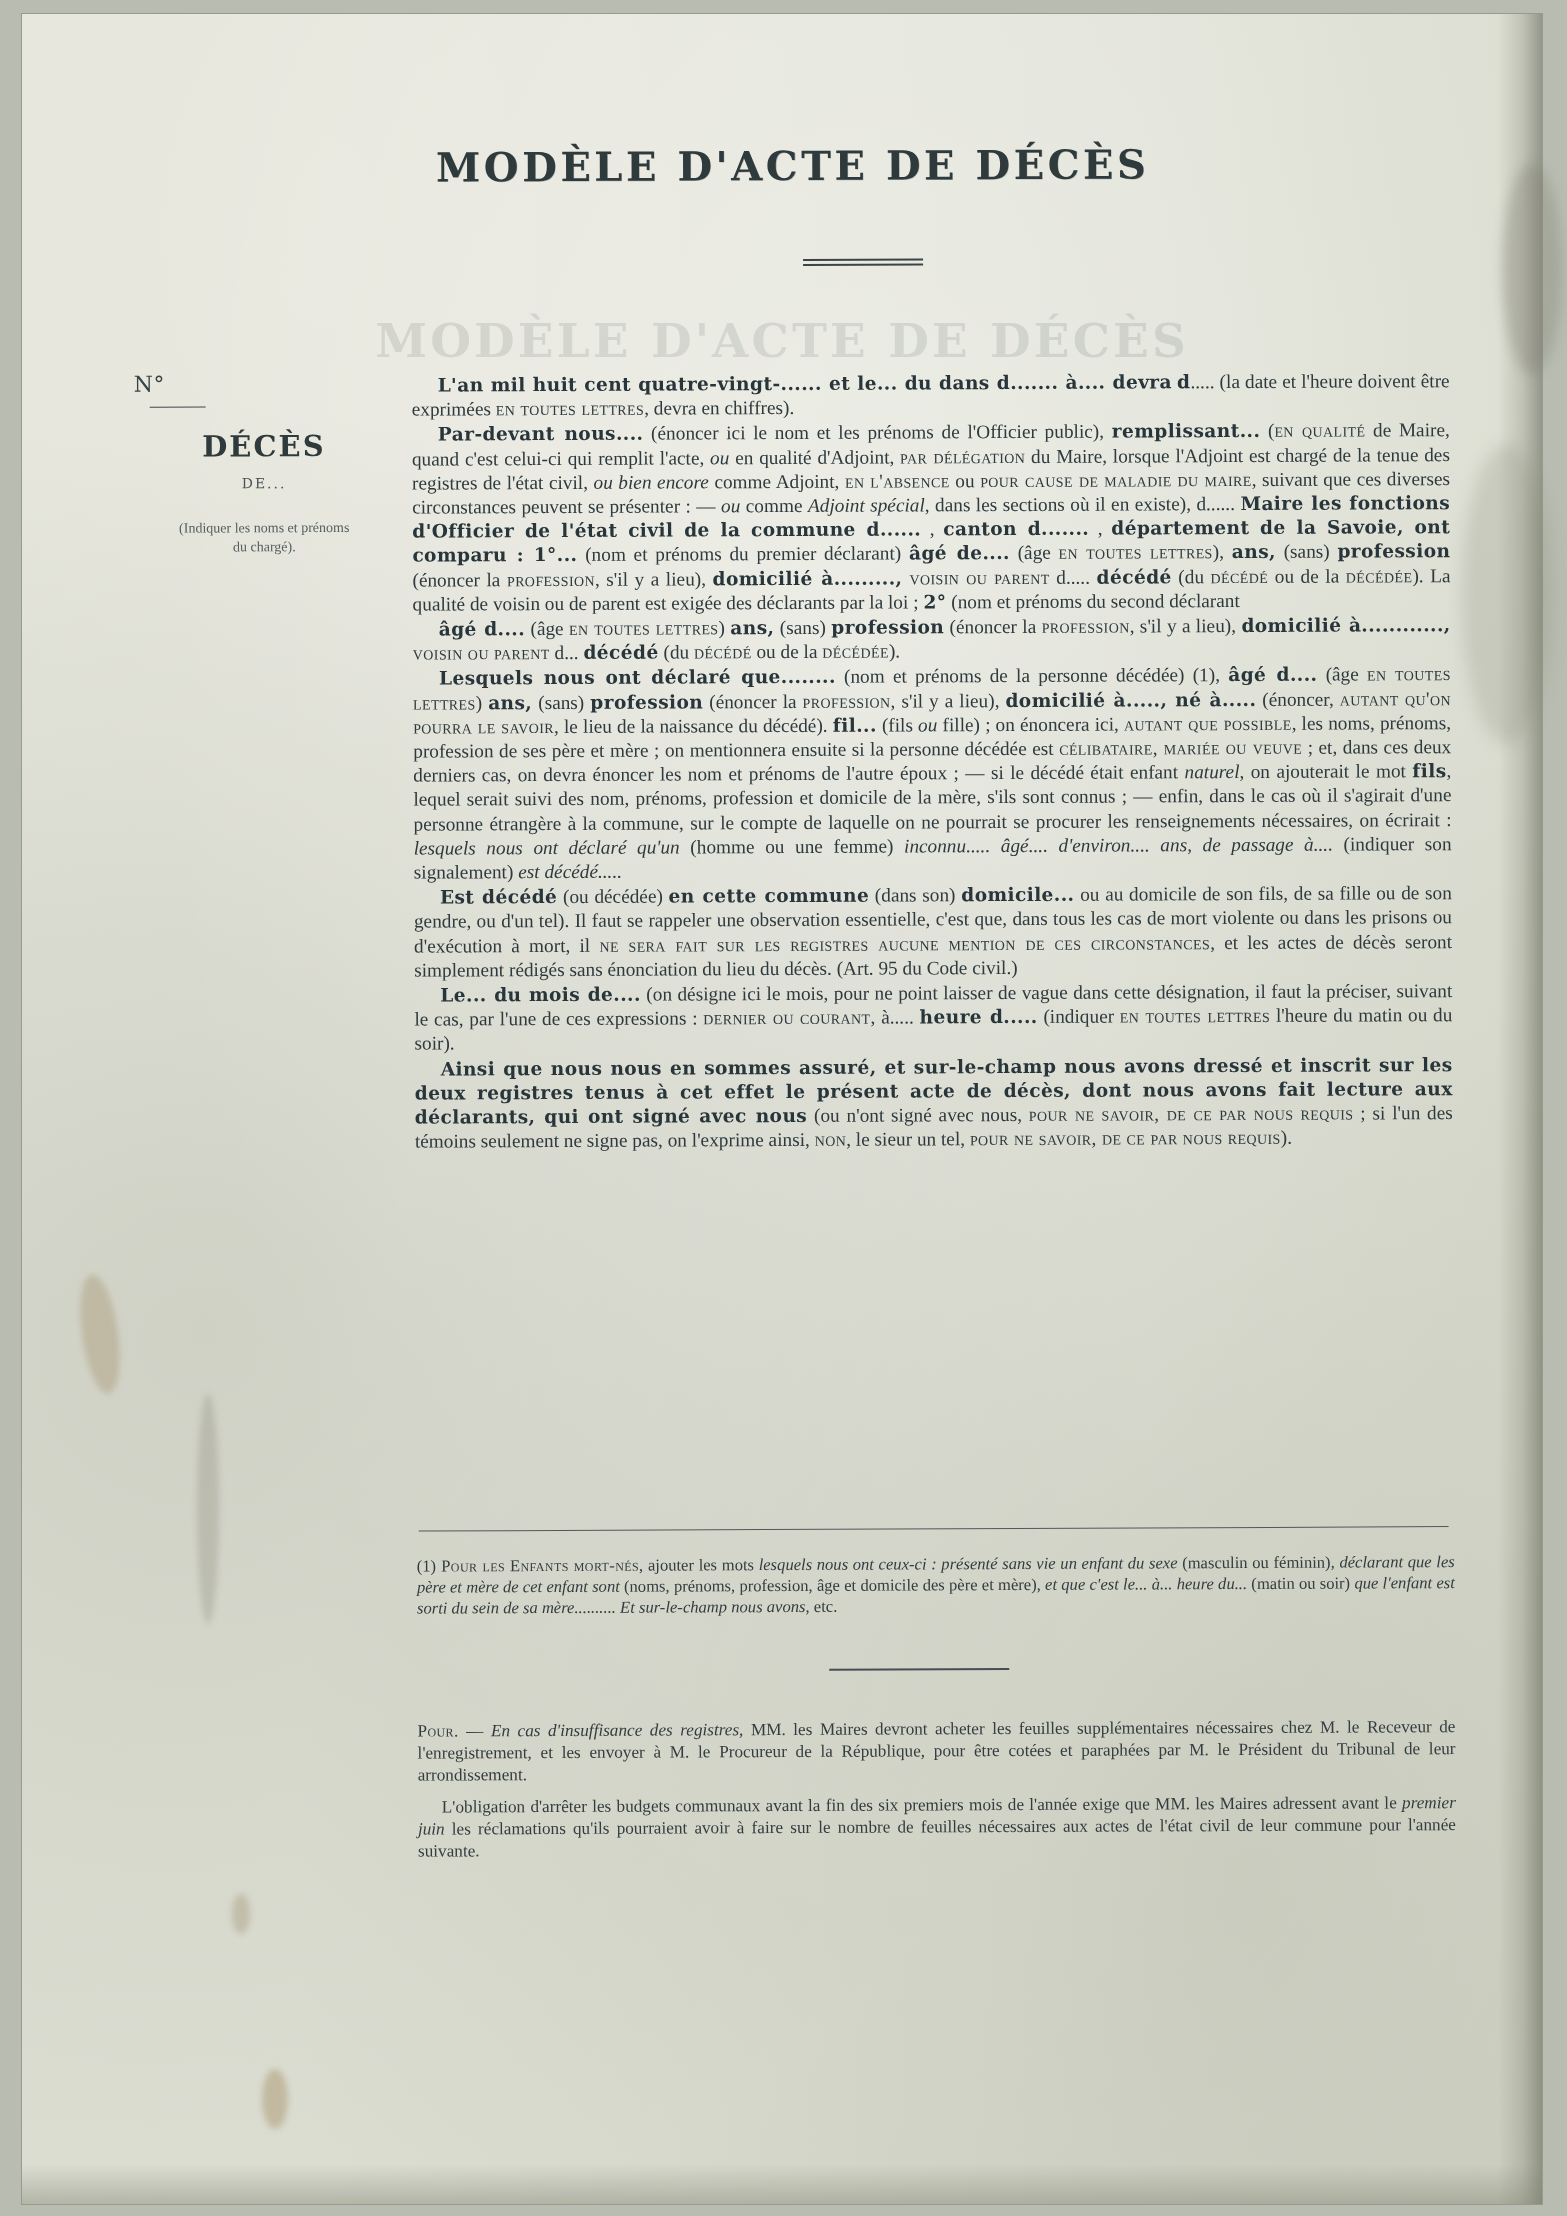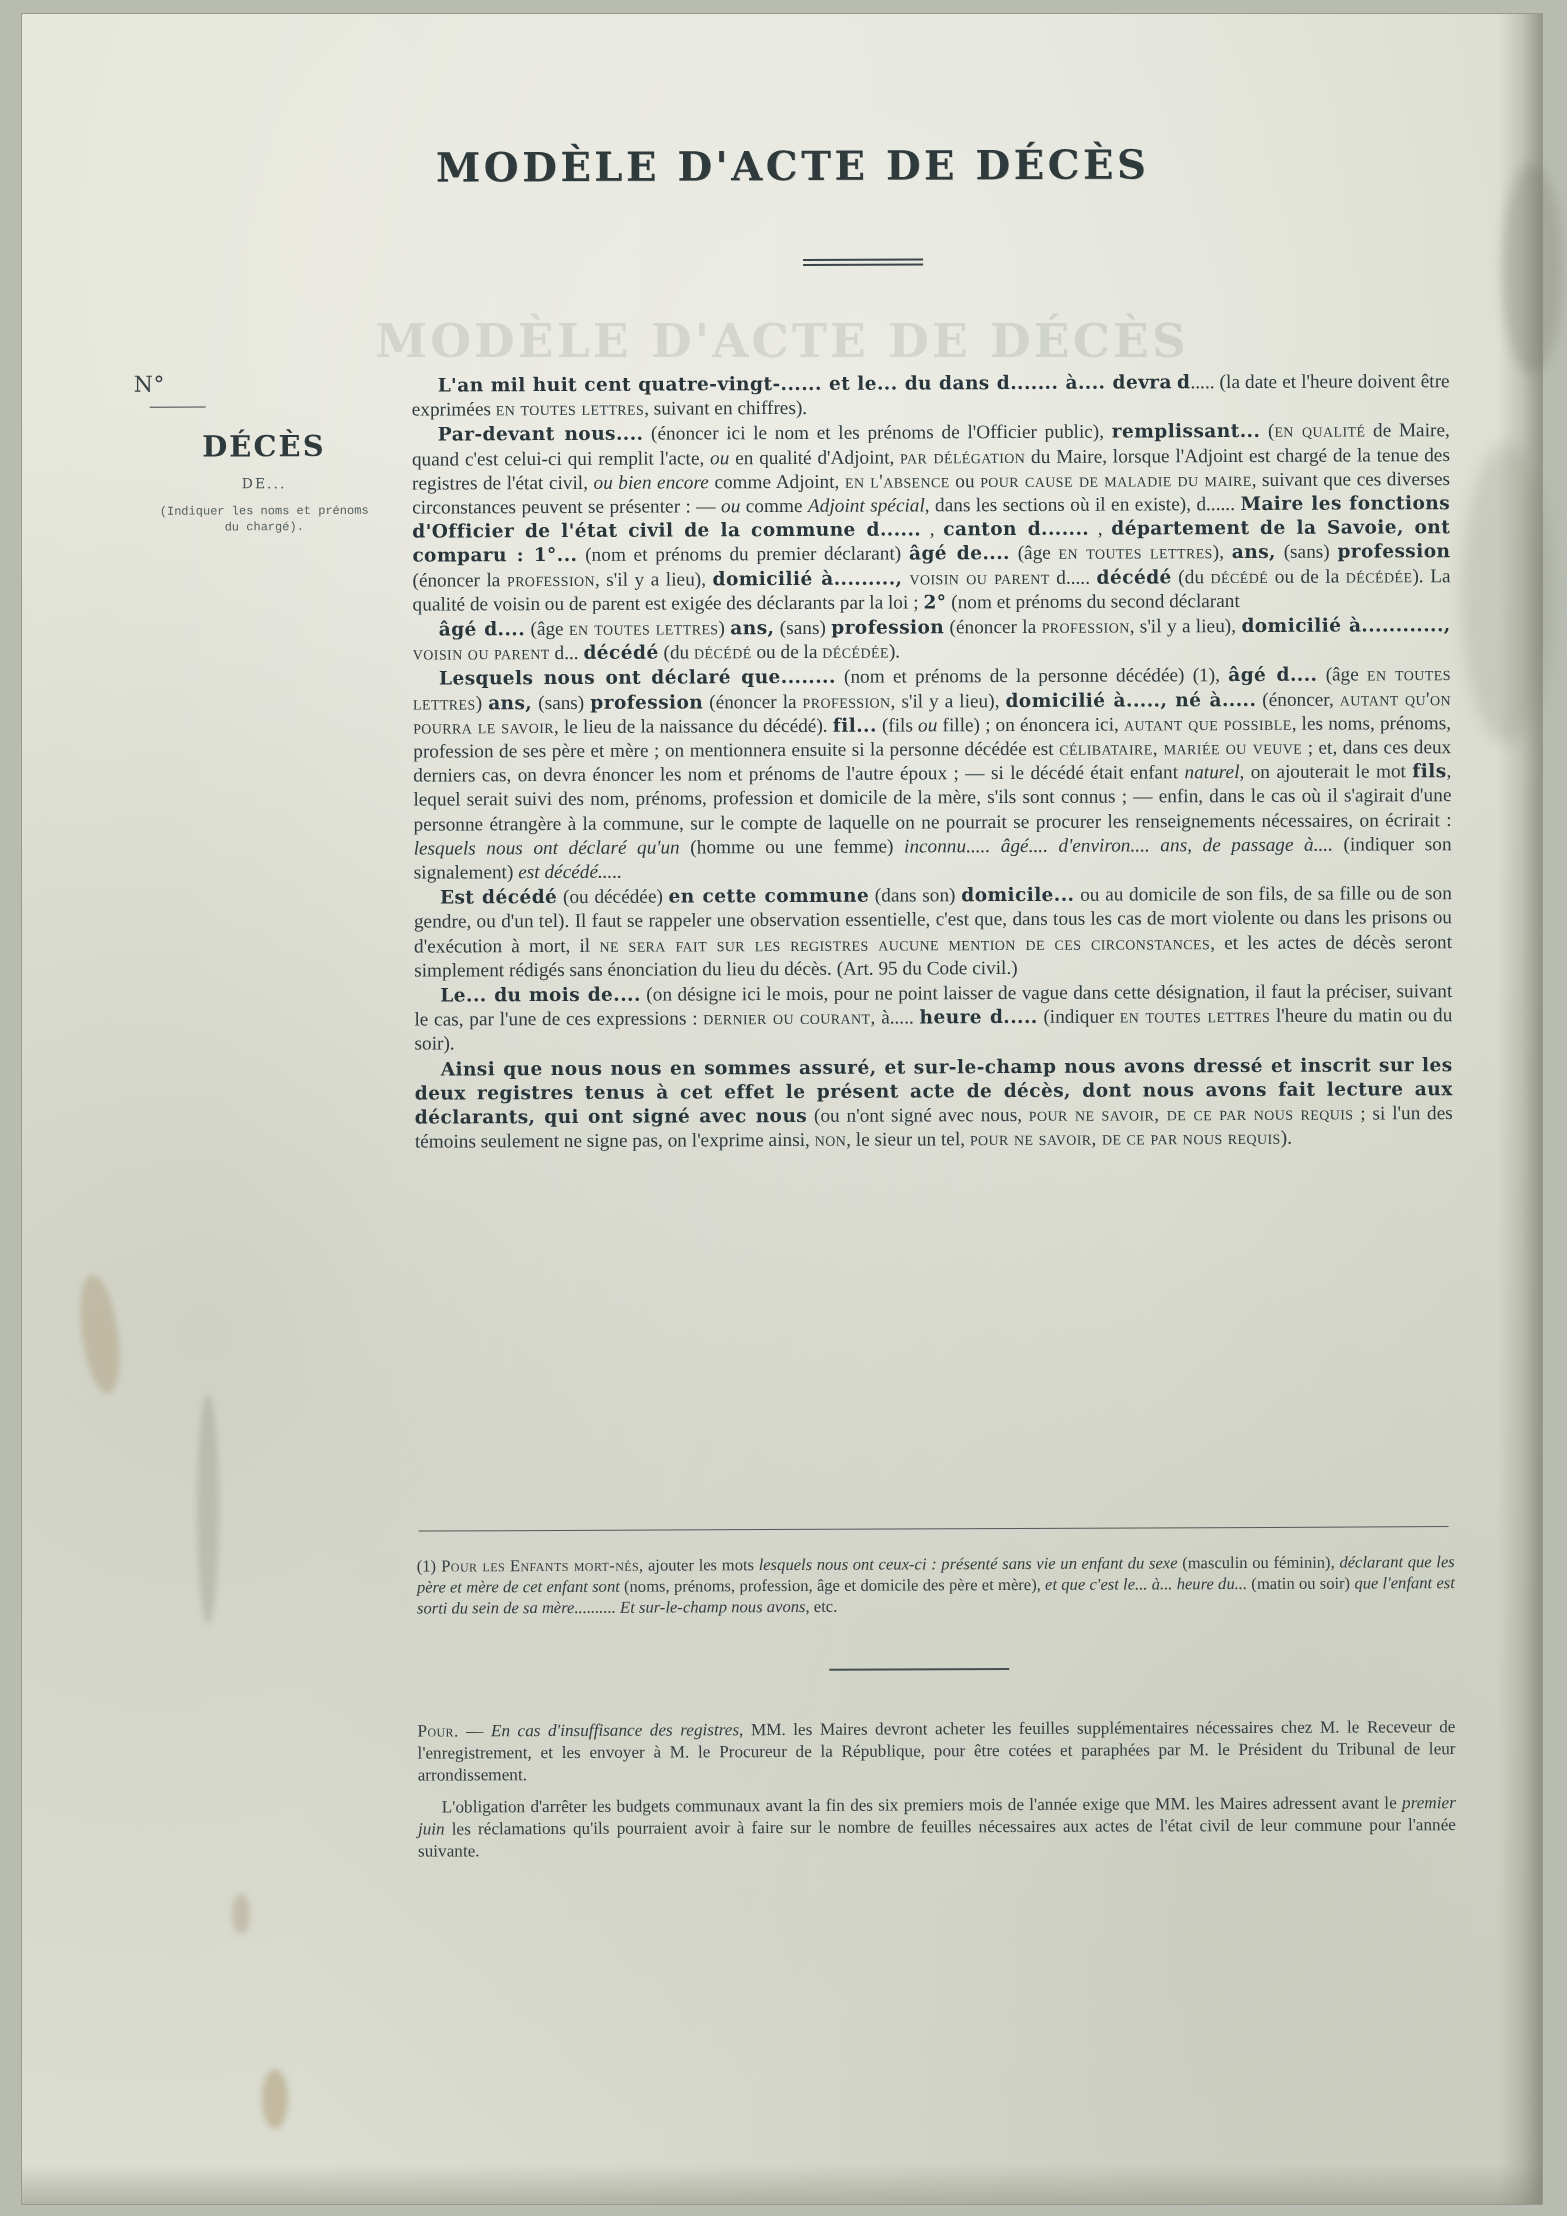--- a/index.html
+++ b/index.html
@@ -166,24 +166,24 @@
     color: #2f3a3c;
   }
   .margin-col .de {
     font-family: "DejaVu Serif", serif;
     font-size: 14px;
     letter-spacing: 2px;
     margin-top: 12px;
     color: #4a5355;
   }
   .margin-col .hint {
-    font-family: Liberation Mono, monospace;
-    font-size: 12px;
+    font-family: Liberation Serif, serif;
+    font-size: 14px;
     line-height: 1.35;
-    margin-top: 12px;
+    margin-top: 28px;
     color: #55605f;
   }
 
   
   .body-col {
     position: absolute;
     left: 388px;
     top: 358px;
     width: 1038px;
     color: #2e3a3d;
@@ -267,21 +267,21 @@
         <div class="hint">
           <span>(Indiquer les noms et prénoms</span><br>
           <span>du chargé).</span>
         </div>
       </div>
 
       <div class="body-col">
 
         <p>
           <span class="b">L'an mil huit cent quatre-vingt-</span><span class="b">......</span><span class="b"> et le... du dans d</span><span class="b">....... à.... </span><span class="b">devra</span>
-          <span class="b">d</span><span>..... (la date et l'heure doivent être exprimées </span><span class="sc">en toutes lettres</span><span>, suivant en chiffres).</span>
+          <span class="b">d</span><span>..... (la date et l'heure doivent être exprimées </span><span class="sc">en toutes lettres</span><span>, devra en chiffres).</span>
         </p>
 
         <p>
           <span class="b">Par-devant nous....</span><span> (énoncer ici le nom et les prénoms de l'Officier public), </span><span class="b">remplissant...</span><span> (</span><span class="sc">en qualité</span><span> de Maire, quand c'est celui-ci qui remplit l'acte, </span><span class="i">ou</span><span> en qualité d'Adjoint, </span><span class="sc">par délégation</span><span> du Maire, lorsque l'Adjoint est chargé de la tenue des registres de l'état civil, </span><span class="i">ou bien encore</span><span> comme Adjoint, </span><span class="sc">en l'absence</span><span> ou </span><span class="sc">pour cause de maladie du maire</span><span>, suivant que ces diverses circonstances peuvent se présenter : — </span><span class="i">ou</span><span> comme </span><span class="i">Adjoint spécial</span><span>, dans les sections où il en existe), d...... </span><span class="b">Maire les fonctions d'Officier de l'état civil de la commune d......</span><span> , </span><span class="b">canton d.......</span><span> , </span><span class="b">département de la Savoie, ont comparu : 1°...</span><span> (nom et prénoms du premier déclarant) </span><span class="b">âgé de....</span><span> (âge </span><span class="sc">en toutes lettres</span><span>), </span><span class="b">ans,</span><span> (sans) </span><span class="b">profession</span><span> (énoncer la </span><span class="sc">profession</span><span>, s'il y a lieu), </span><span class="b">domicilié à.........,</span><span class="sc"> voisin ou parent</span><span> d..... </span><span class="b">décédé</span><span> (du </span><span class="sc">décédé</span><span> ou de la </span><span class="sc">décédée</span><span>). La qualité de voisin ou de parent est exigée des déclarants par la loi ; </span><span class="b">2°</span><span> (nom et prénoms du second déclarant</span>
         </p>
 
         <p>
           <span class="b">âgé d....</span><span> (âge </span><span class="sc">en toutes lettres</span><span>) </span><span class="b">ans,</span><span> (sans) </span><span class="b">profession</span><span> (énoncer la </span><span class="sc">profession</span><span>, s'il y a lieu), </span><span class="b">domicilié à............,</span><span class="sc"> voisin ou parent</span><span> d... </span><span class="b">décédé</span><span> (du </span><span class="sc">décédé</span><span> ou de la </span><span class="sc">décédée</span><span>).</span>
         </p>
 

